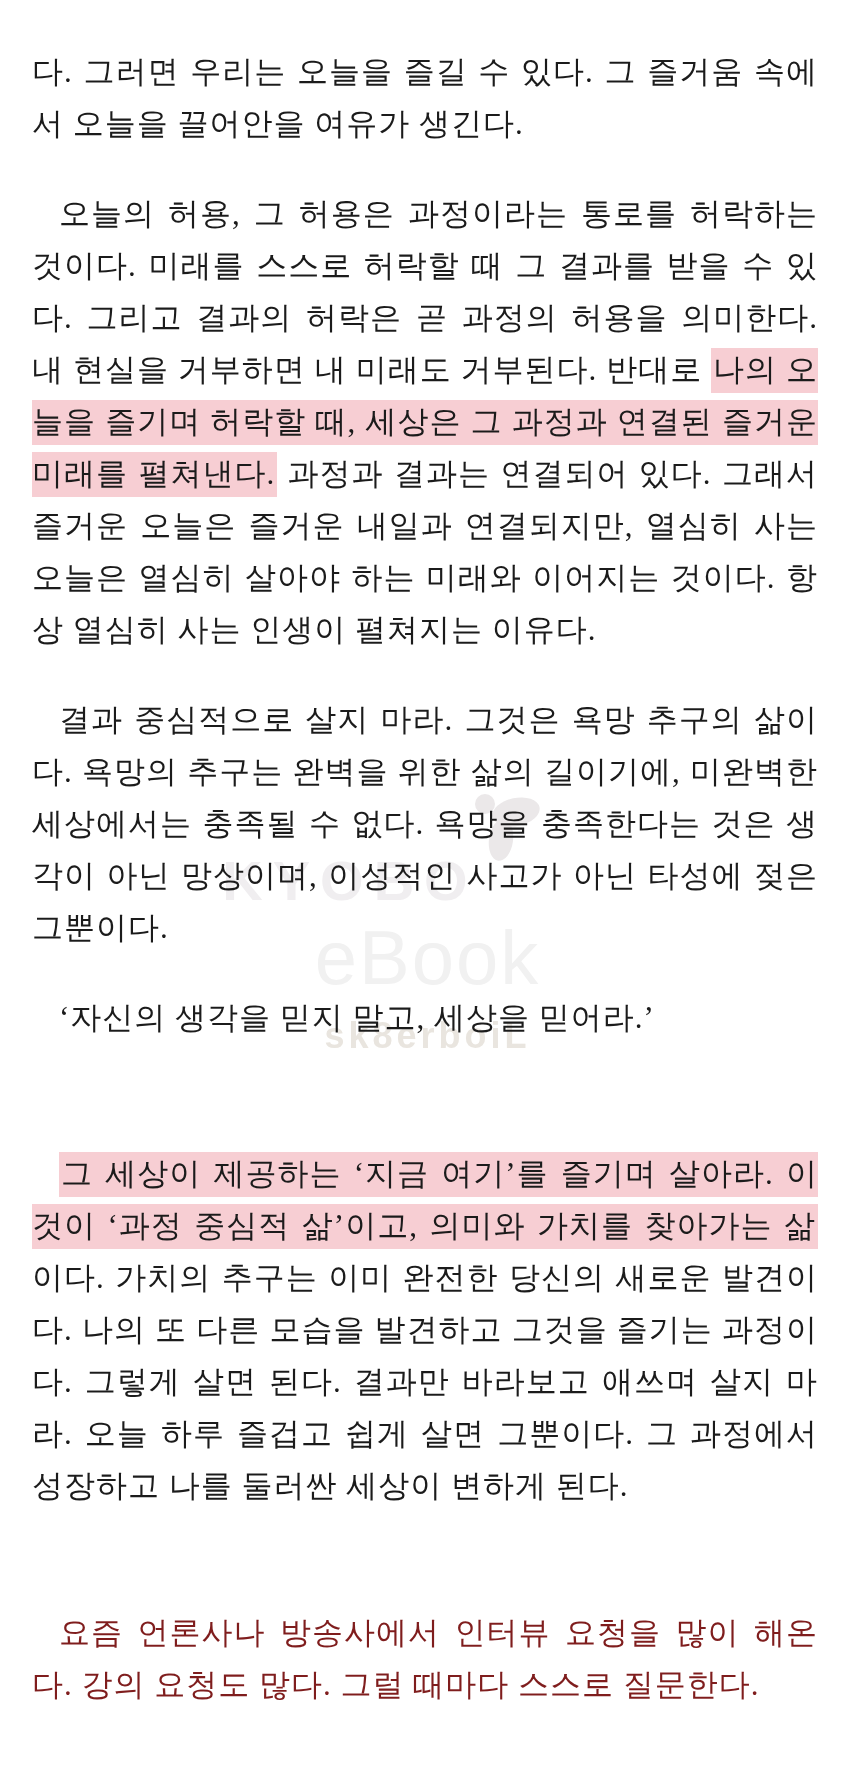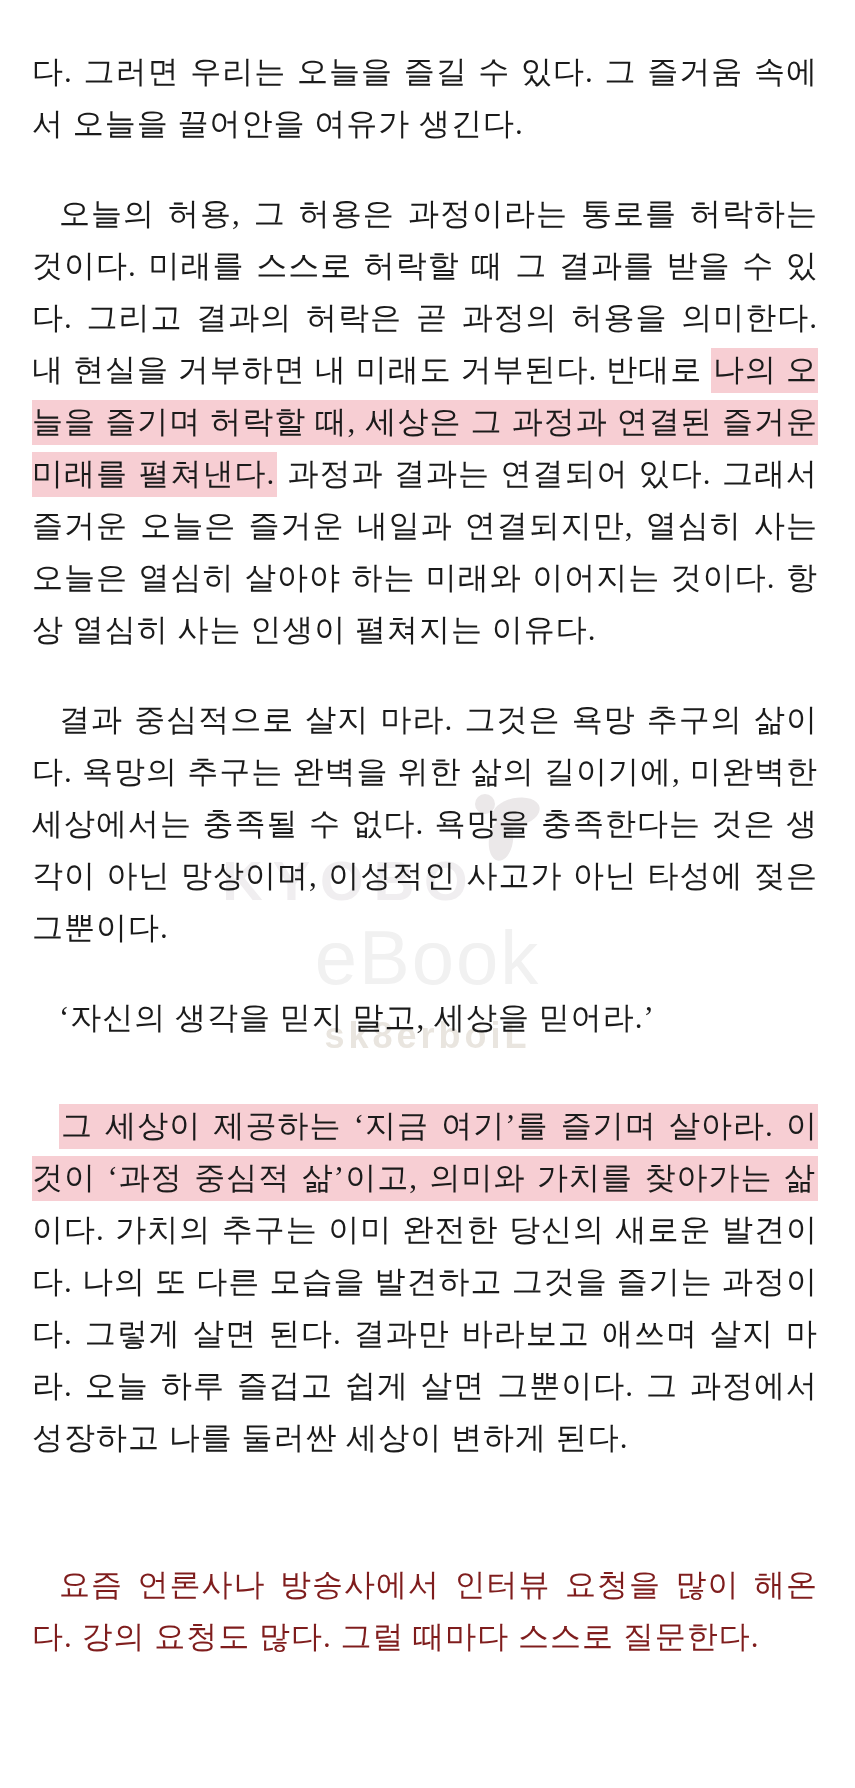--- a/index.html
+++ b/index.html
@@ -77,21 +77,21 @@
     font-size: 31px;
     line-height: 52px;
     letter-spacing: 1px;
     text-align: justify;
     word-break: break-all;
     color: #1b1b1b;
   }
   p.para.indent { text-indent: 27px; font-family: Liberation Serif, serif; }
 
   p[data-name="quote-paragraph"]  { margin-top: 84px; }
-  p[data-name="highlighted-lead-paragraph"] { margin-top: 56px; }
+  p[data-name="highlighted-lead-paragraph"] { margin-top: 104px; }
   p[data-name="closing-paragraph"] { margin-top: 95px; }
 
   mark.hl {
     background-color: var(--hl, #f7ced3);
     color: inherit;
     padding: 4px 2px 6px 2px;
   }
 </style>
 </head>
 <body>

